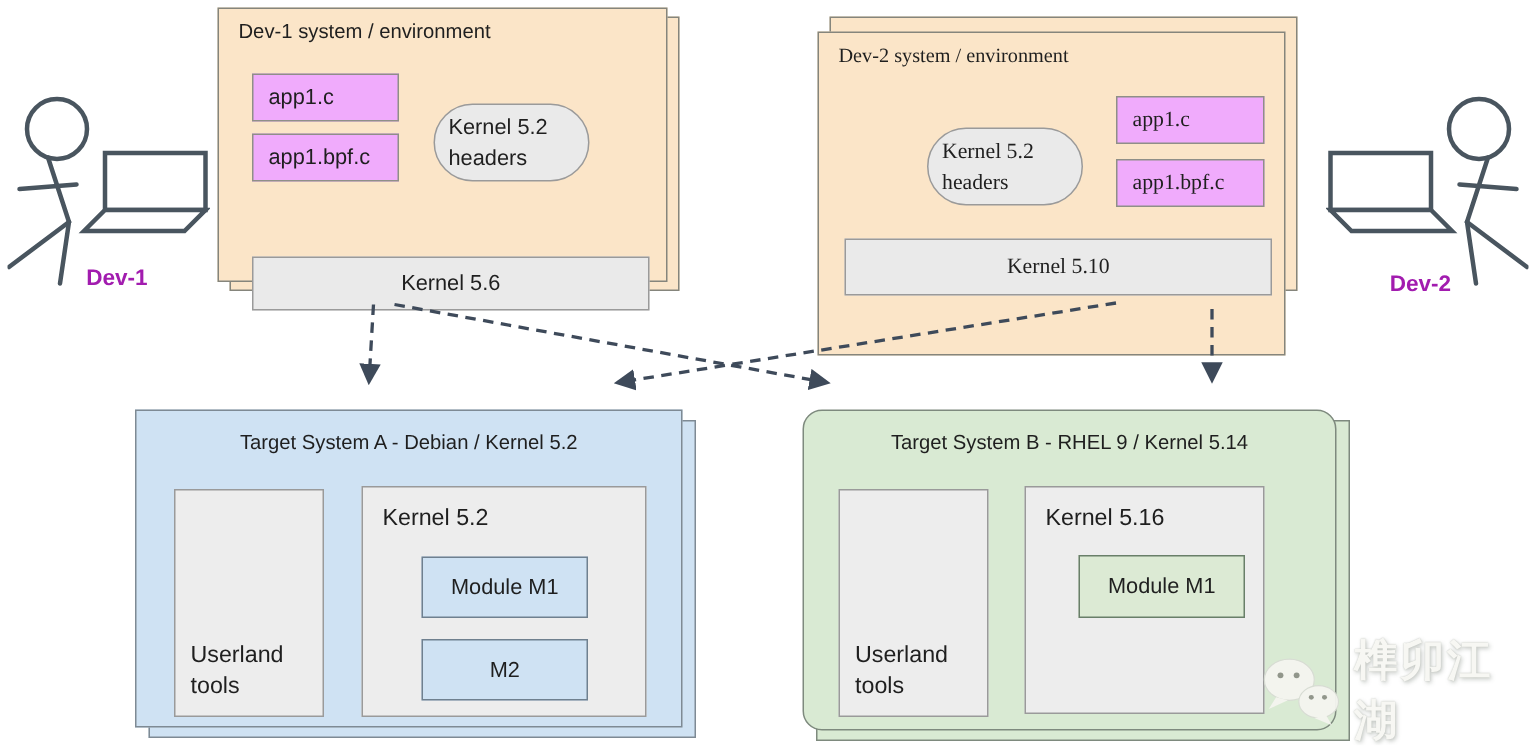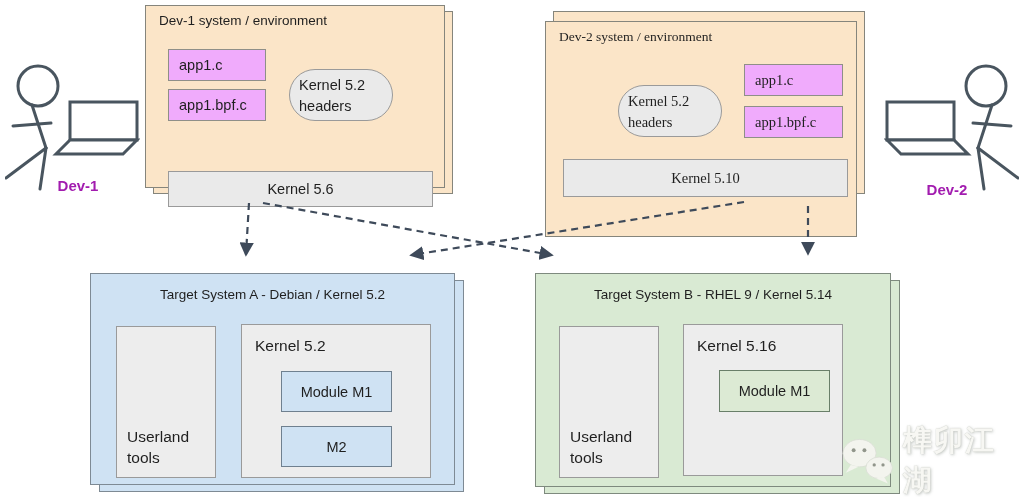--- a/index.html
+++ b/index.html
@@ -115,21 +115,21 @@
       <div class="inner bigbox" style="left:150px; top:50px; width:190px; height:154px;">
         <div class="big-title">Kernel 5.2</div>
         <div class="inner module" style="left:39px; top:46px; width:111px; height:41px;">Module M1</div>
         <div class="inner module" style="left:39px; top:101px; width:111px; height:41px;">M2</div>
       </div>
     </div>
   </div>
 
   <div class="group" style="left:535px; top:273px; width:356px; height:214px;">
     <div class="stack green" style="left:9px; top:7px; width:356px; height:214px;"></div>
-    <div class="card green" style="left:0; top:0; width:356px; height:214px;">
+    <div class="card green" style="left:0; top:0; width:356px; height:214px;border-radius:13px;">
       <div class="card-title center-title" style="top:13px;">Target System B - RHEL 9 / Kernel 5.14</div>
       <div class="inner bigbox" style="left:23px; top:52px; width:100px; height:152px;">
         <div class="userland-label">Userland tools</div>
       </div>
       <div class="inner bigbox" style="left:147px; top:50px; width:160px; height:152px;">
         <div class="big-title">Kernel 5.16</div>
         <div class="inner module green-m" style="left:35px; top:45px; width:111px; height:42px;">Module M1</div>
       </div>
     </div>
   </div>

